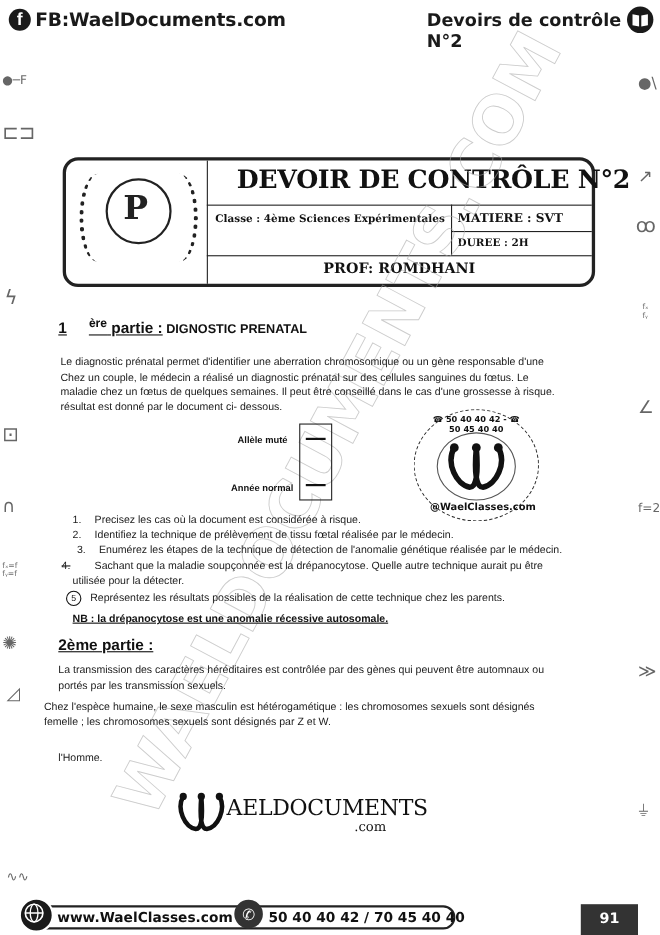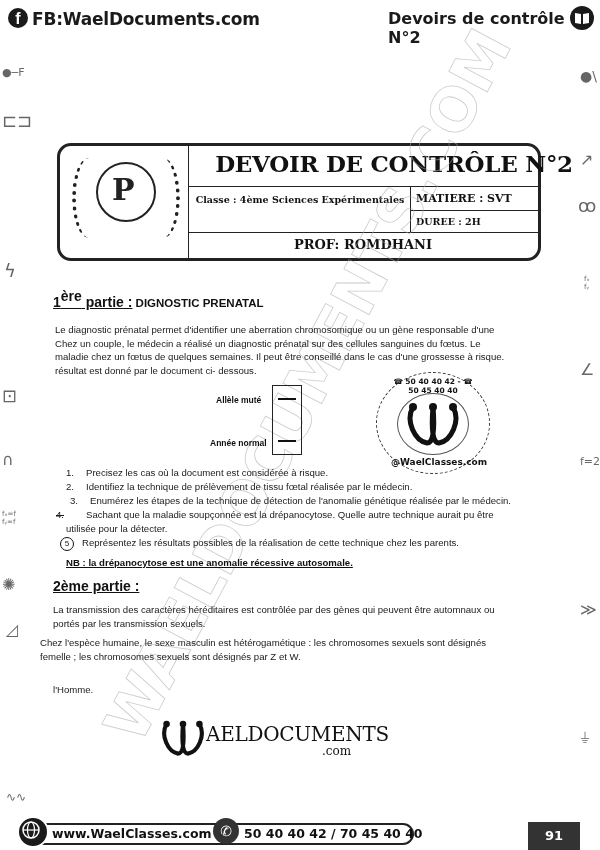--- a/index.html
+++ b/index.html
@@ -30,21 +30,21 @@
   .vline { left:350px; top:40px; height:46px; border-left:1.5px solid #222; }
   .matiere { left:356px; top:46px; font:bold 11px "DejaVu Serif", serif; }
   .mid-line { left:350px; top:64px; width:128px; border-top:1px solid #222; }
   .duree { left:356px; top:70px; font:bold 9.5px "DejaVu Serif", serif; }
   .row-line-2 { left:128px; top:86px; width:350px; border-top:1.5px solid #222; }
   .prof { left:128px; top:91px; width:350px; text-align:center; font:bold 13px "DejaVu Serif", serif; }
 
   
   .part-heading { font:bold 14px "Liberation Sans", sans-serif; }
   .part-heading u { text-decoration:underline; }
-  .part-heading sup { font-size:14px; }
+  .part-heading sup { font-size:11px;margin-left:20px; }
   .part-sub { font:bold 11.5px "Liberation Sans", sans-serif; text-decoration:none; }
   .para { font:9.6px "Liberation Sans", sans-serif; line-height:13.5px; color:#1a1a1a; width:490px; }
   .q { font:9.6px "Liberation Sans", sans-serif; color:#1a1a1a; }
   .qnum { display:inline-block; width:20px; }
   .nb { font:bold 9.6px "Liberation Sans", sans-serif;text-decoration:underline; }
 
   
   .gel-box { left:272px; top:385px; width:30px; height:70px; border:1.5px solid #222; box-sizing:border-box; }
   .band { left:5px; width:18px; border-top:2px solid #111; }
   .gel-label { font:bold 8.5px "Liberation Sans", sans-serif; }

